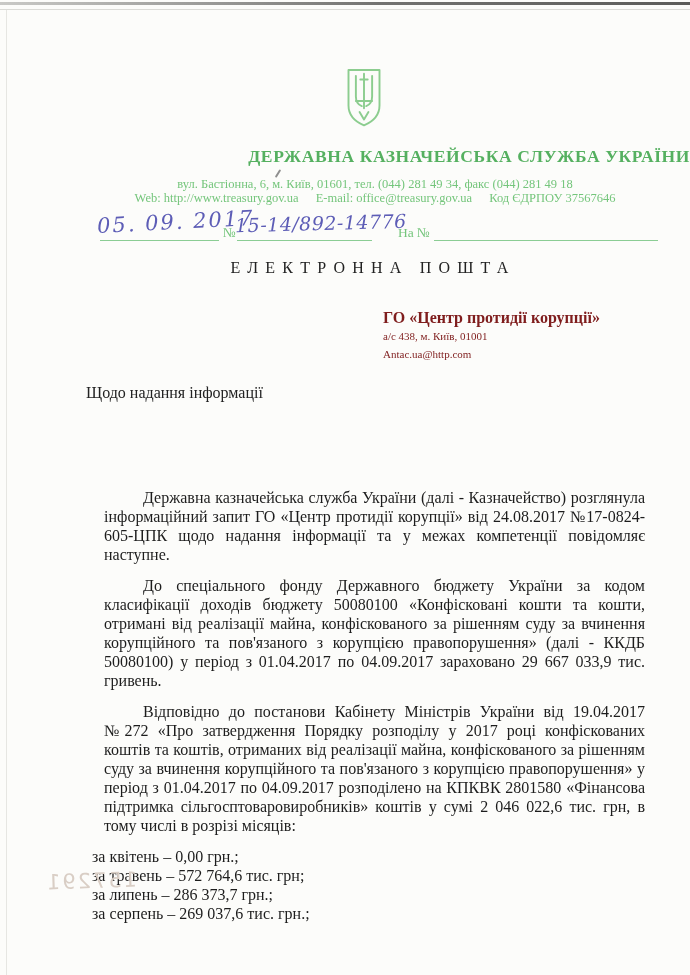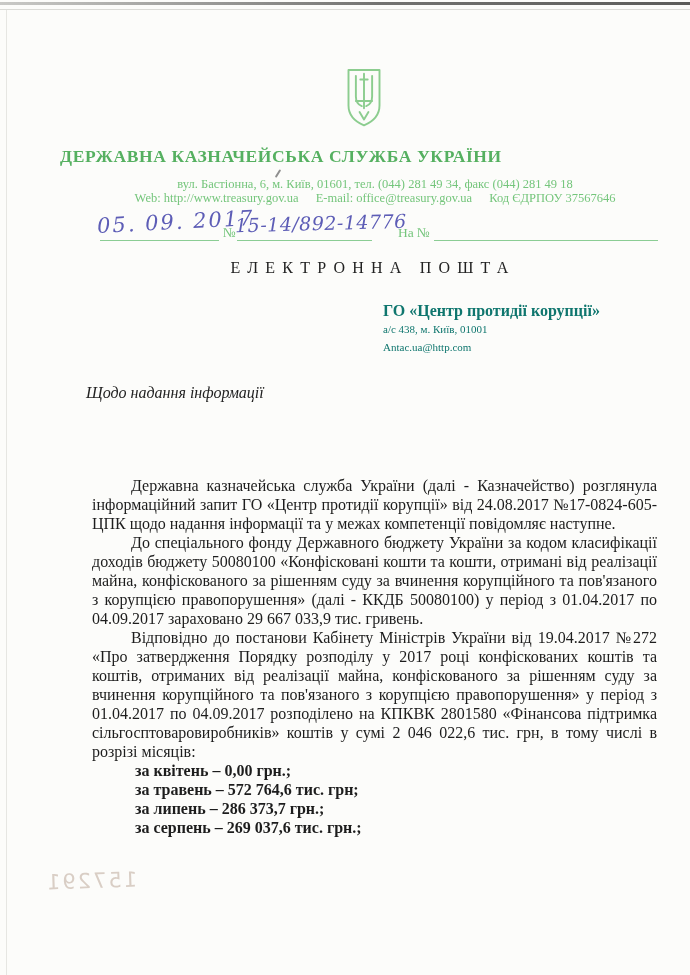--- a/index.html
+++ b/index.html
@@ -35,21 +35,21 @@
   .mirror-num{
     position:absolute;left:45px;top:869px;
     font-family:"DejaVu Sans", sans-serif;
     font-size:21px;color:#d9cec5;letter-spacing:2px;
     transform:scale(-1,1) rotate(2deg);
   }
   
   .emblem{position:absolute;left:343px;top:67px;width:42px;height:62px;}
   .org-name{
     position:absolute;top:146px;left:60px;width:630px;
-    text-align:left;font-size:17.5px;font-weight:bold;
+    text-align:right;font-size:17.5px;font-weight:bold;
     color:#55b060;letter-spacing:.6px;
   }
   .addr{
     position:absolute;left:60px;width:630px;text-align:center;
     font-size:12.5px;color:#74c57b;
   }
   .addr1{top:177px;font-family:Liberation Serif, serif;}
   .addr2{top:191px;}
   .addr2 span{margin:17px 7px;}
   
@@ -71,37 +71,37 @@
   }
   .hw-date{left:97px;top:210px;font-size:21px;letter-spacing:2px;transform:rotate(-3deg);}
   .hw-number{left:235px;top:212px;font-size:19px;letter-spacing:.5px;transform:rotate(-1.5deg);}
   
   .delivery{
     position:absolute;top:259px;left:48px;width:650px;
     text-align:center;font-size:16px;color:#222;
     letter-spacing:.45em;
   }
   
-  .recipient{position:absolute;left:383px;top:301px;color:#0f766e;}
+  .recipient{position:absolute;left:383px;top:308px;color:#7f1d1d;}
   .recipient .name{font-size:16px;font-weight:bold;line-height:19px;}
   .recipient .line{font-size:11px;line-height:18px;}
   
   .subject{
     position:absolute;left:86px;top:384px;
-    font-style:italic;font-size:16px;color:#222;
+    font-size:16px;color:#222;
   }
   
   .letter-body{
     position:absolute;left:92px;top:476px;width:565px;
     font-size:16px;line-height:19px;color:#1d1d1d;
   }
   .letter-body p{
-    margin:0;text-align:justify;text-indent:39px;
+    margin:12px;text-align:justify;text-indent:39px;
   }
-  .monthly{margin-left:43px;font-weight:bold;}
+  .monthly{}
   .monthly div{line-height:19px;}
 </style>
 </head>
 <body>
 
 <div class="page">
 
   <div class="scan-top"></div>
   <div class="scan-top2"></div>
   <div class="scan-left"></div>

